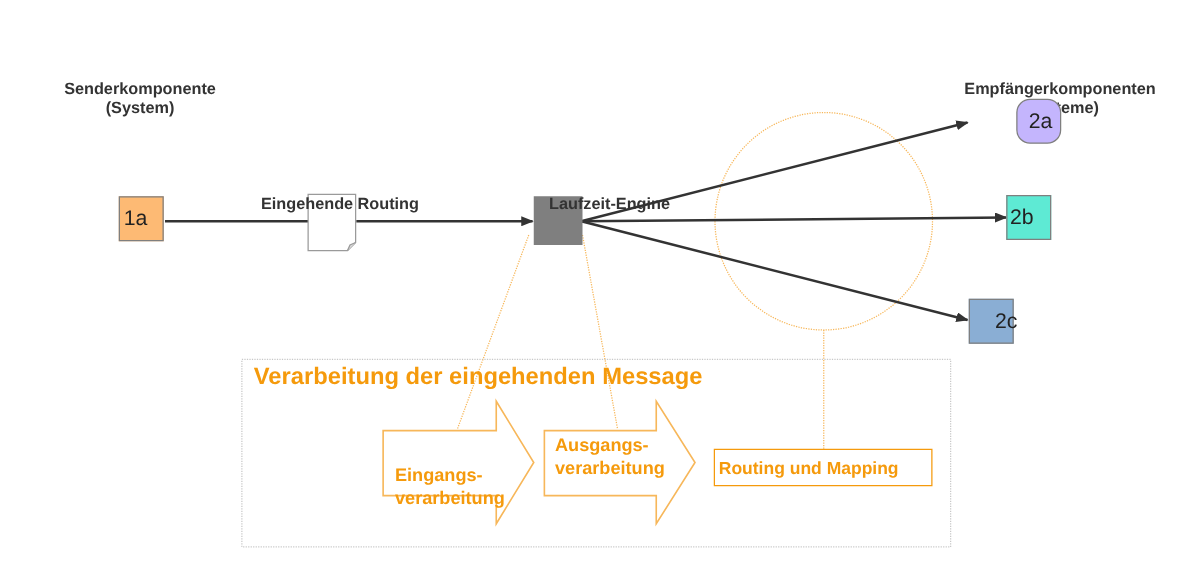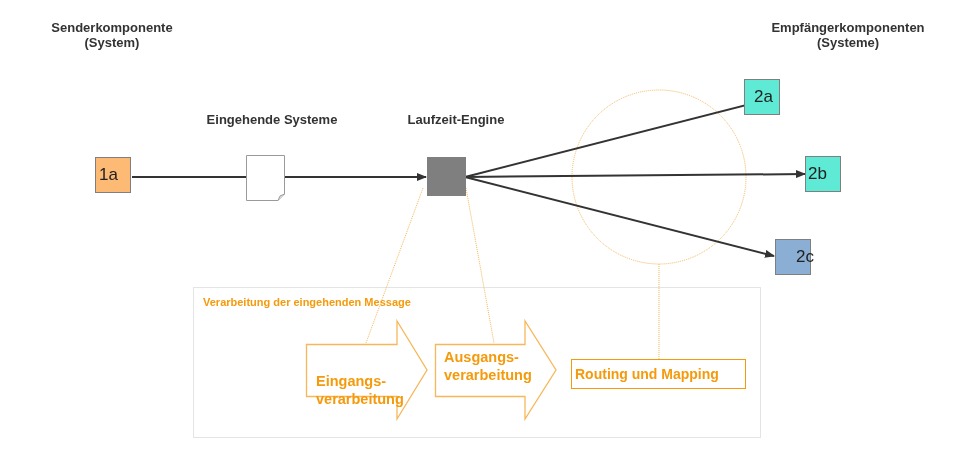--- a/index.html
+++ b/index.html
@@ -1,18 +1,18 @@
 <!DOCTYPE html>
 <html><head>
   <meta charset="utf-8">
   <style>
     html, body { margin: 0; padding: 0; background: #ffffff; }
     body { width: 960px; height: 453px; position: relative; overflow: hidden;
            font-family: "Liberation Sans", sans-serif; }
-    .lbl { position: absolute; font-weight: bold; font-size: 13px; color: #333333; text-align: center; line-height: 15px; white-space: pre-line; }
+    .lbl { position: absolute; font-weight: bold; font-size: 13px; color: #333333; text-align: center; line-height: 15px; white-space: pre-line; margin-top: 43px; }
     .box { position: absolute; width: 36px; height: 36px; border: 1px solid #7f7f7f;
            font-size: 17px; color: #222222; display: flex; align-items: center; box-sizing: border-box; }
     .otxt { position: absolute; color: #f59a0c; font-weight: bold; font-size: 14.5px; line-height: 18px; white-space: pre-line; }
     svg { position: absolute; left: 0; top: 0; }
   </style>
 </head>
 <body>
 
 <svg width="960" height="453">
   <defs>
@@ -40,28 +40,28 @@
 
   <rect x="427" y="157" width="39" height="39" fill="#7f7f7f"></rect>
 
   <path d="M306.5,344.5 H397 V321 L427,370 L397,419 V396.5 H306.5 Z" fill="#fff" stroke="#f7b75a" stroke-width="1.3"></path>
   <path d="M435.5,344.5 H525 V321 L556,370 L525,419 V396.5 H435.5 Z" fill="#fff" stroke="#f7b75a" stroke-width="1.3"></path>
   <rect x="571.5" y="359.5" width="174" height="29" fill="#fff" stroke="#f59a0c"></rect>
 </svg>
 
 <div class="lbl" style="left:22px;top:20px;width:180px;">Senderkomponente
 (System)</div>
-<div class="lbl" style="left:172px;top:112px;width:200px;">Eingehende Systeme</div>
-<div class="lbl" style="left:376px;top:112px;width:160px;">Laufzeit-Engine</div>
+<div class="lbl" style="left:172px;top:112px;width:200px;">Eingehende Routing</div>
+<div class="lbl" style="left:376px;top:112px;width:160px;text-align:right;">Laufzeit-Engine</div>
 <div class="lbl" style="left:738px;top:20px;width:220px;">Empfängerkomponenten
 (Systeme)</div>
 
 <div class="box" style="left:95px;top:157px;background:#fdba74;padding-left:3px;">1a</div>
-<div class="box" style="left:744px;top:79px;background:#5eead4;padding-left:9px;">2a</div>
+<div class="box" style="left:813px;top:79px;background:#c4b5fd;padding-left:9px;border-radius:11px;">2a</div>
 <div class="box" style="left:805px;top:156px;background:#5eead4;padding-left:2px;">2b</div>
 <div class="box" style="left:775px;top:239px;background:#8aaed4;padding-left:20px;">2c</div>
 
-<div class="otxt" style="left:203px;top:293px;font-size:11px;">Verarbeitung der eingehenden Message</div>
+<div class="otxt" style="left:203px;top:293px;font-size:19px;">Verarbeitung der eingehenden Message</div>
 <div class="otxt" style="left:316px;top:352px;margin-top:20px;">Eingangs-
 verarbeitung</div>
 <div class="otxt" style="left:444px;top:348px;">Ausgangs-
 verarbeitung</div>
 <div class="otxt" style="left:575px;top:365px;font-size:14px;">Routing und Mapping</div>
 
 </body></html>

